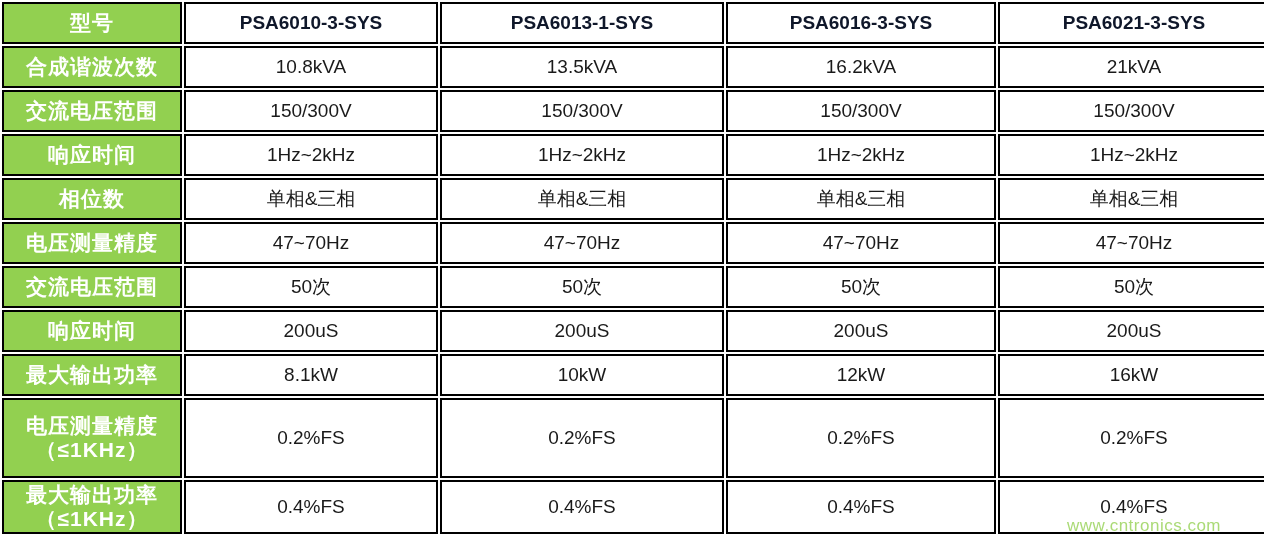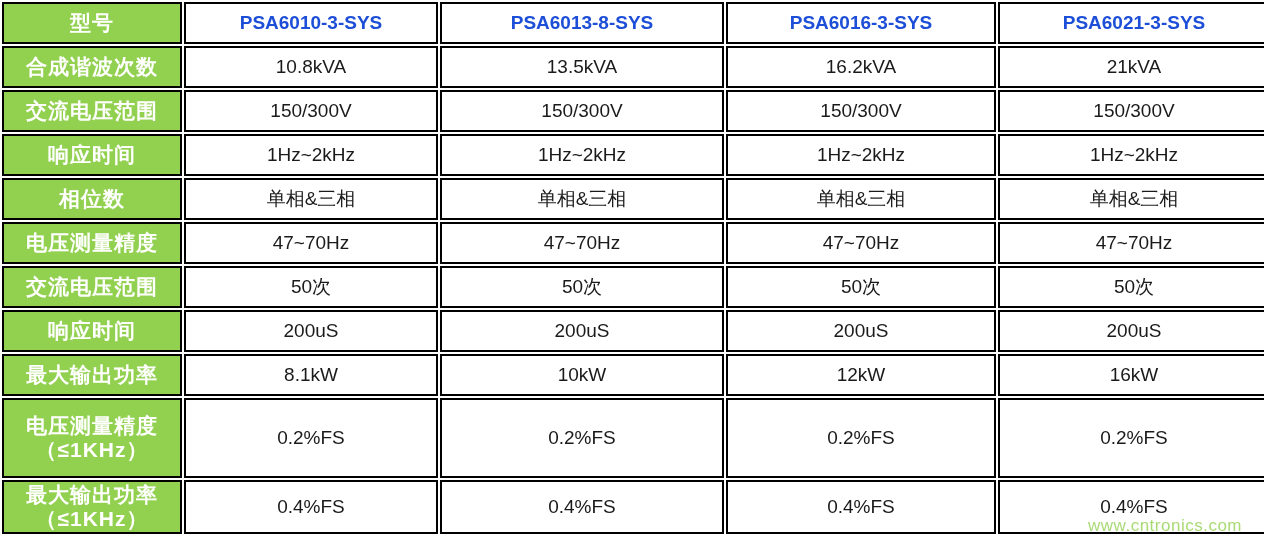--- a/index.html
+++ b/index.html
@@ -36,28 +36,28 @@
     background: #92D050;
     color: #ffffff;
     font-weight: 700;
     font-size: 21px;
     letter-spacing: 1px;
     white-space: pre-line;
     line-height: 1.15;
   }
   td.model {
     font-weight: 700;
-    color: #1d4ed8;
+    color: #0f172a;
   }
   tr.r-n td { height: 38px; }
   tr.r-t1 td { height: 76px; }
   tr.r-t2 td { height: 50px; }
   .watermark {
     position: absolute;
-    right: 22px;
+    right: 43px;
     top: 516px;
     font-size: 17px;
     letter-spacing: 0.5px;
     color: rgba(146, 208, 80, 0.78);
     z-index: 5;
   }
 </style>
 </head>
 <body>
 
@@ -67,21 +67,21 @@
       <col style="width:180px">
       <col style="width:254px">
       <col style="width:284px">
       <col style="width:270px">
       <col style="width:272px">
     </colgroup>
     <tbody>
       <tr class="r-n">
         <td class="label">型号</td>
         <td class="model">PSA6010-3-SYS</td>
-        <td class="model">PSA6013-8-SYS</td>
+        <td class="model">PSA6013-1-SYS</td>
         <td class="model">PSA6016-3-SYS</td>
         <td class="model">PSA6021-3-SYS</td>
       </tr>
       <tr class="r-n">
         <td class="label">合成谐波次数</td>
         <td>10.8kVA</td>
         <td>13.5kVA</td>
         <td>16.2kVA</td>
         <td>21kVA</td>
       </tr>

